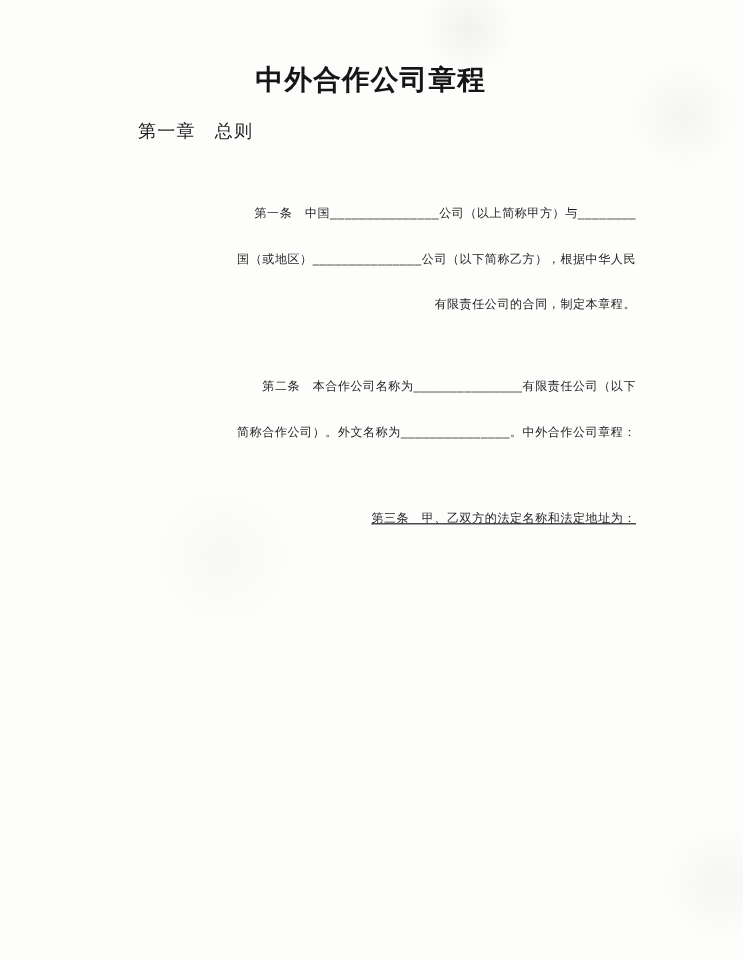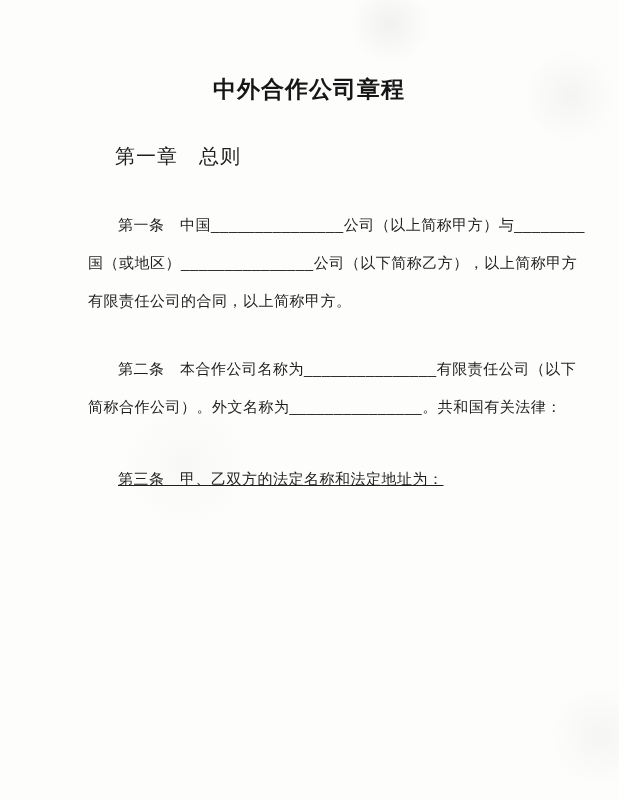--- a/index.html
+++ b/index.html
@@ -16,44 +16,45 @@
     background-image:
       radial-gradient(circle at 63% 3%, rgba(190,190,184,0.18) 0, rgba(190,190,184,0) 40px),
       radial-gradient(circle at 92% 12%, rgba(190,190,184,0.14) 0, rgba(190,190,184,0) 46px),
       radial-gradient(circle at 30% 58%, rgba(200,200,195,0.10) 0, rgba(200,200,195,0) 60px),
       radial-gradient(circle at 97% 92%, rgba(190,190,184,0.12) 0, rgba(190,190,184,0) 50px);
   }
   .page {
     box-sizing: border-box;
     width: 619px;
     height: 800px;
-    padding: 72px 89px 0 88px;
+    padding: 49px 89px 0 88px;
     color: #1e1e1e;
   }
   .title {
     margin: 0;
     font-size: 23px;
     line-height: 34px;
     font-weight: bold;
     text-align: center;
     letter-spacing: 1px;
     color: #161616;
     white-space: nowrap;
   }
   .chapter {
-    margin-top: 40px;
+    margin-top: 17px;
     margin-left: 27px;
-    font-size: 20px;
+    font-size: 15px;
     line-height: 20px;
     letter-spacing: 1px;
     white-space: nowrap;
   }
   .para {
-    font-size: 15px;
+    font-size: 10px;
     letter-spacing: 0.5px;
+    text-align: right;
   }
   .para .line {
     line-height: 38px;
     height: 38px;
     white-space: nowrap;
   }
   .para .line:first-child {
     text-indent: 30px;
   }
   .p1 { margin-top: 40px; }
@@ -65,27 +66,27 @@
 <body>
 
 <div class="page">
 
   <h1 class="title">中外合作公司章程</h1>
 
   <div class="chapter">第一章　总则</div>
 
   <div class="para p1">
     <div class="line">第一条　中国_______________公司（以上简称甲方）与________</div>
-    <div class="line">国（或地区）_______________公司（以下简称乙方），以上简称甲方</div>
-    <div class="line">有限责任公司的合同，以上简称甲方。</div>
+    <div class="line">国（或地区）_______________公司（以下简称乙方），根据中华人民</div>
+    <div class="line">有限责任公司的合同，制定本章程。</div>
   </div>
 
   <div class="para p2">
     <div class="line">第二条　本合作公司名称为_______________有限责任公司（以下</div>
-    <div class="line">简称合作公司）。外文名称为_______________。共和国有关法律：</div>
+    <div class="line">简称合作公司）。外文名称为_______________。中外合作公司章程：</div>
   </div>
 
   <div class="para p3">
     <div class="line">第三条　甲、乙双方的法定名称和法定地址为：</div>
   </div>
 
 
 </div>
 
 </body></html>

